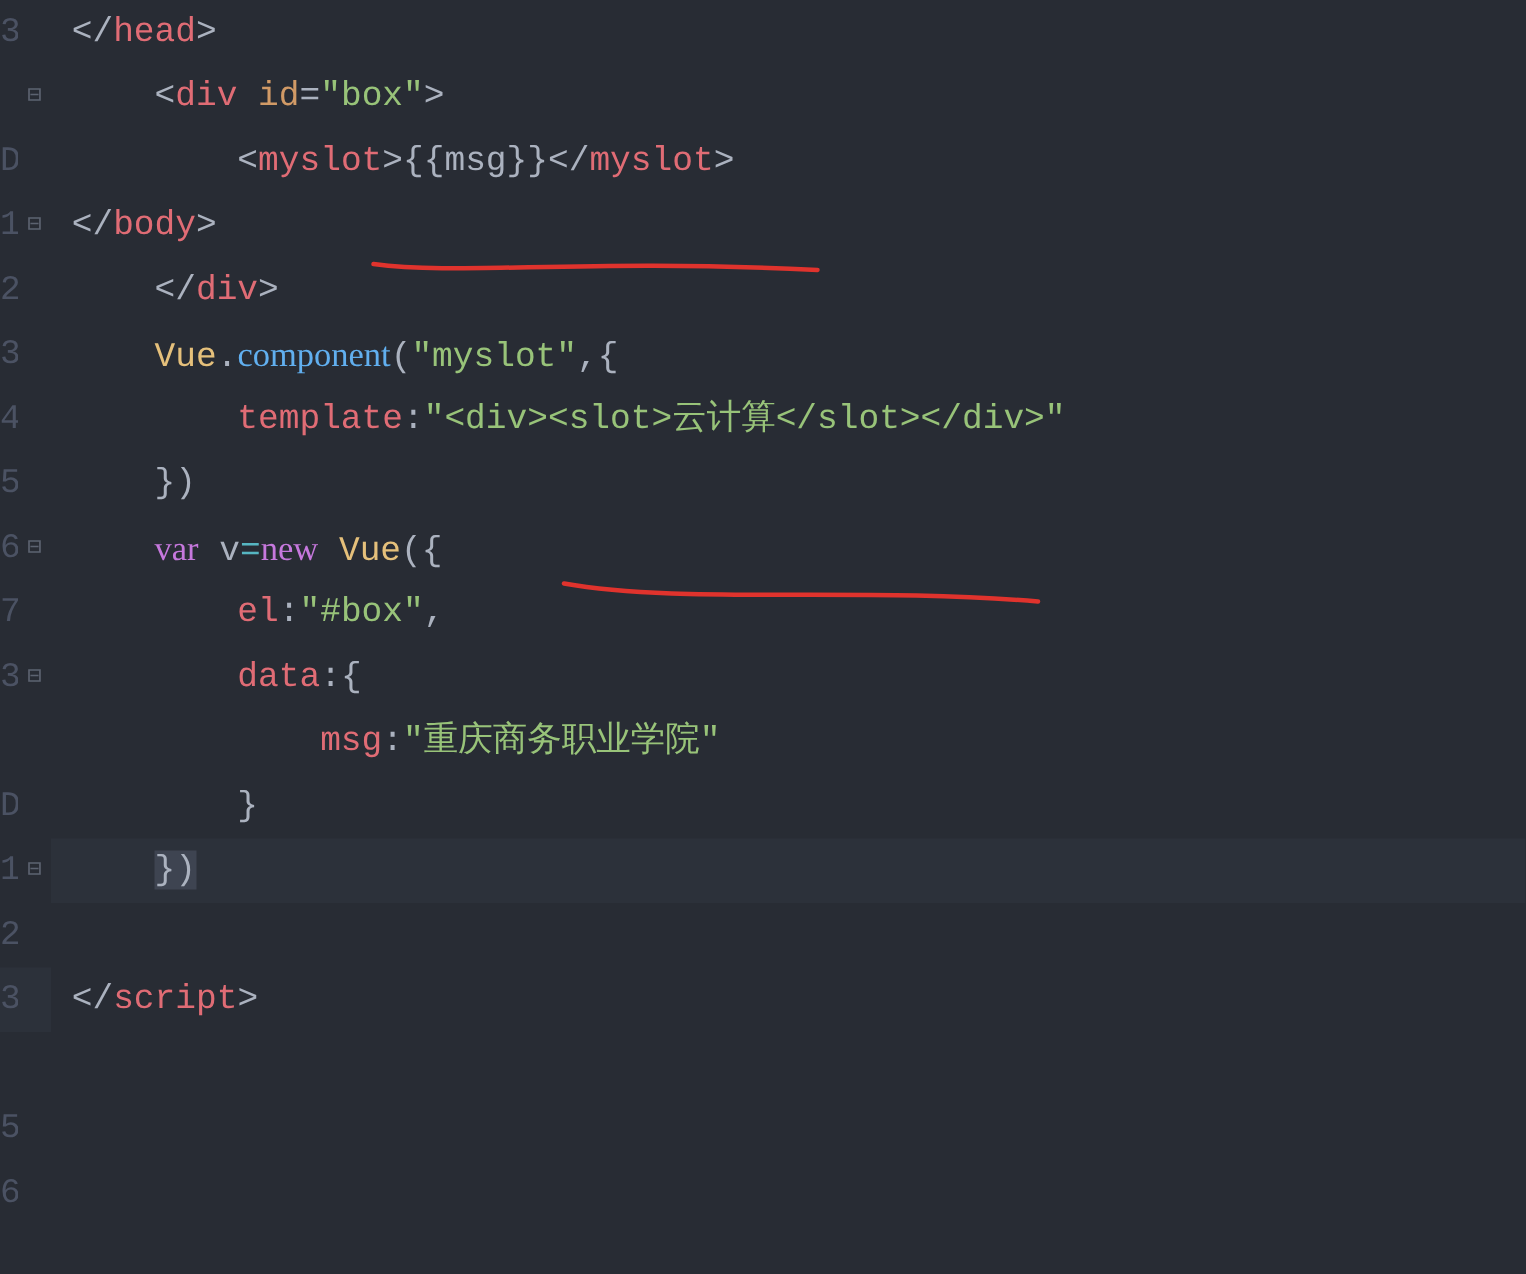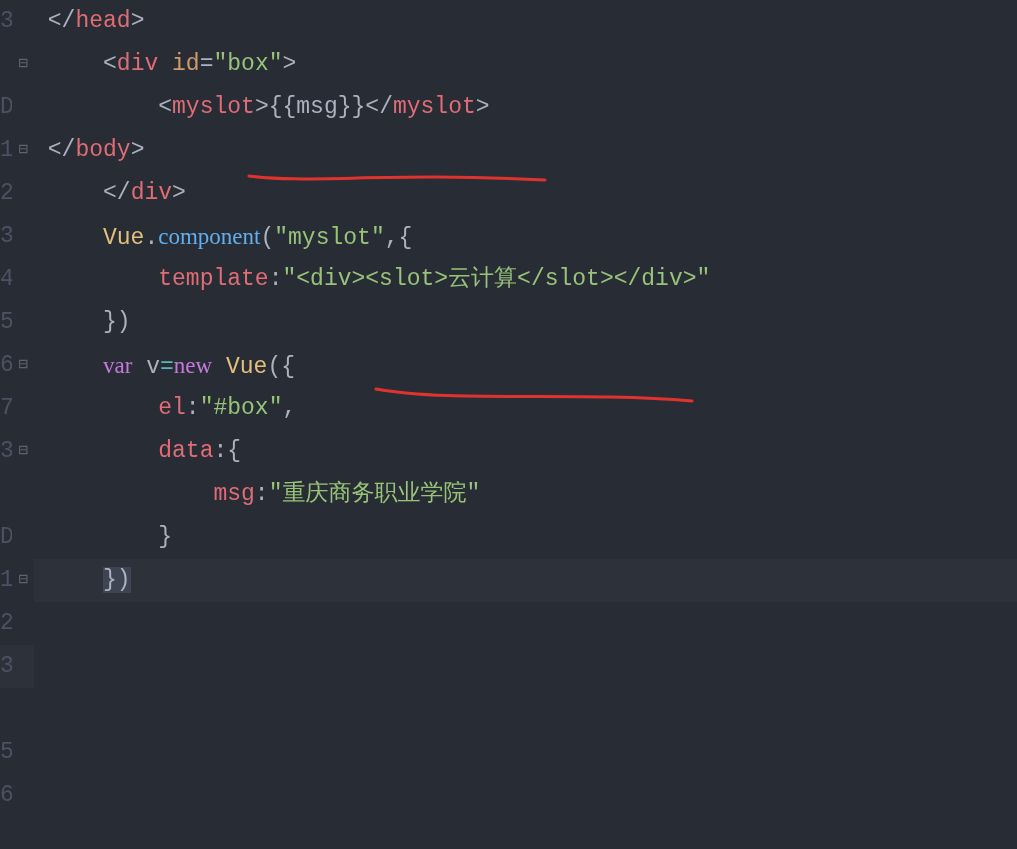--- a/index.html
+++ b/index.html
@@ -144,20 +144,21 @@
     <div class="line">         <span class="tag">data</span><span class="punct">:</span><span class="punct">{</span></div>
 
     <div class="line">             <span class="tag">msg</span><span class="punct">:</span><span class="str">"重庆商务职业学院"</span></div>
 
     <div class="line">         <span class="punct">}</span></div>
 
     <div class="line cursor-line">     <span class="sel"><span class="punct">}</span><span class="punct">)</span></span></div>
 
     <div class="line"></div>
 
+    <div class="line"> <span class="punct">&lt;/</span><span class="tag">script</span><span class="punct">&gt;</span></div>
 
 
     <div class="annot" style="left:213px; top:170px; width:300px; height:20px;">
       <svg viewBox="0 0 300 20">
           <path d="M2 6 C 60 14, 140 2, 298 10" stroke="#e0332d" stroke-width="3" fill="none" stroke-linecap="round"></path>
         </svg>
     </div>
     <div class="annot" style="left:340px; top:385px; width:320px; height:25px;">
       <svg viewBox="0 0 320 25">
           <path d="M2 4 C 80 18, 200 6, 318 16" stroke="#e0332d" stroke-width="3" fill="none" stroke-linecap="round"></path>

